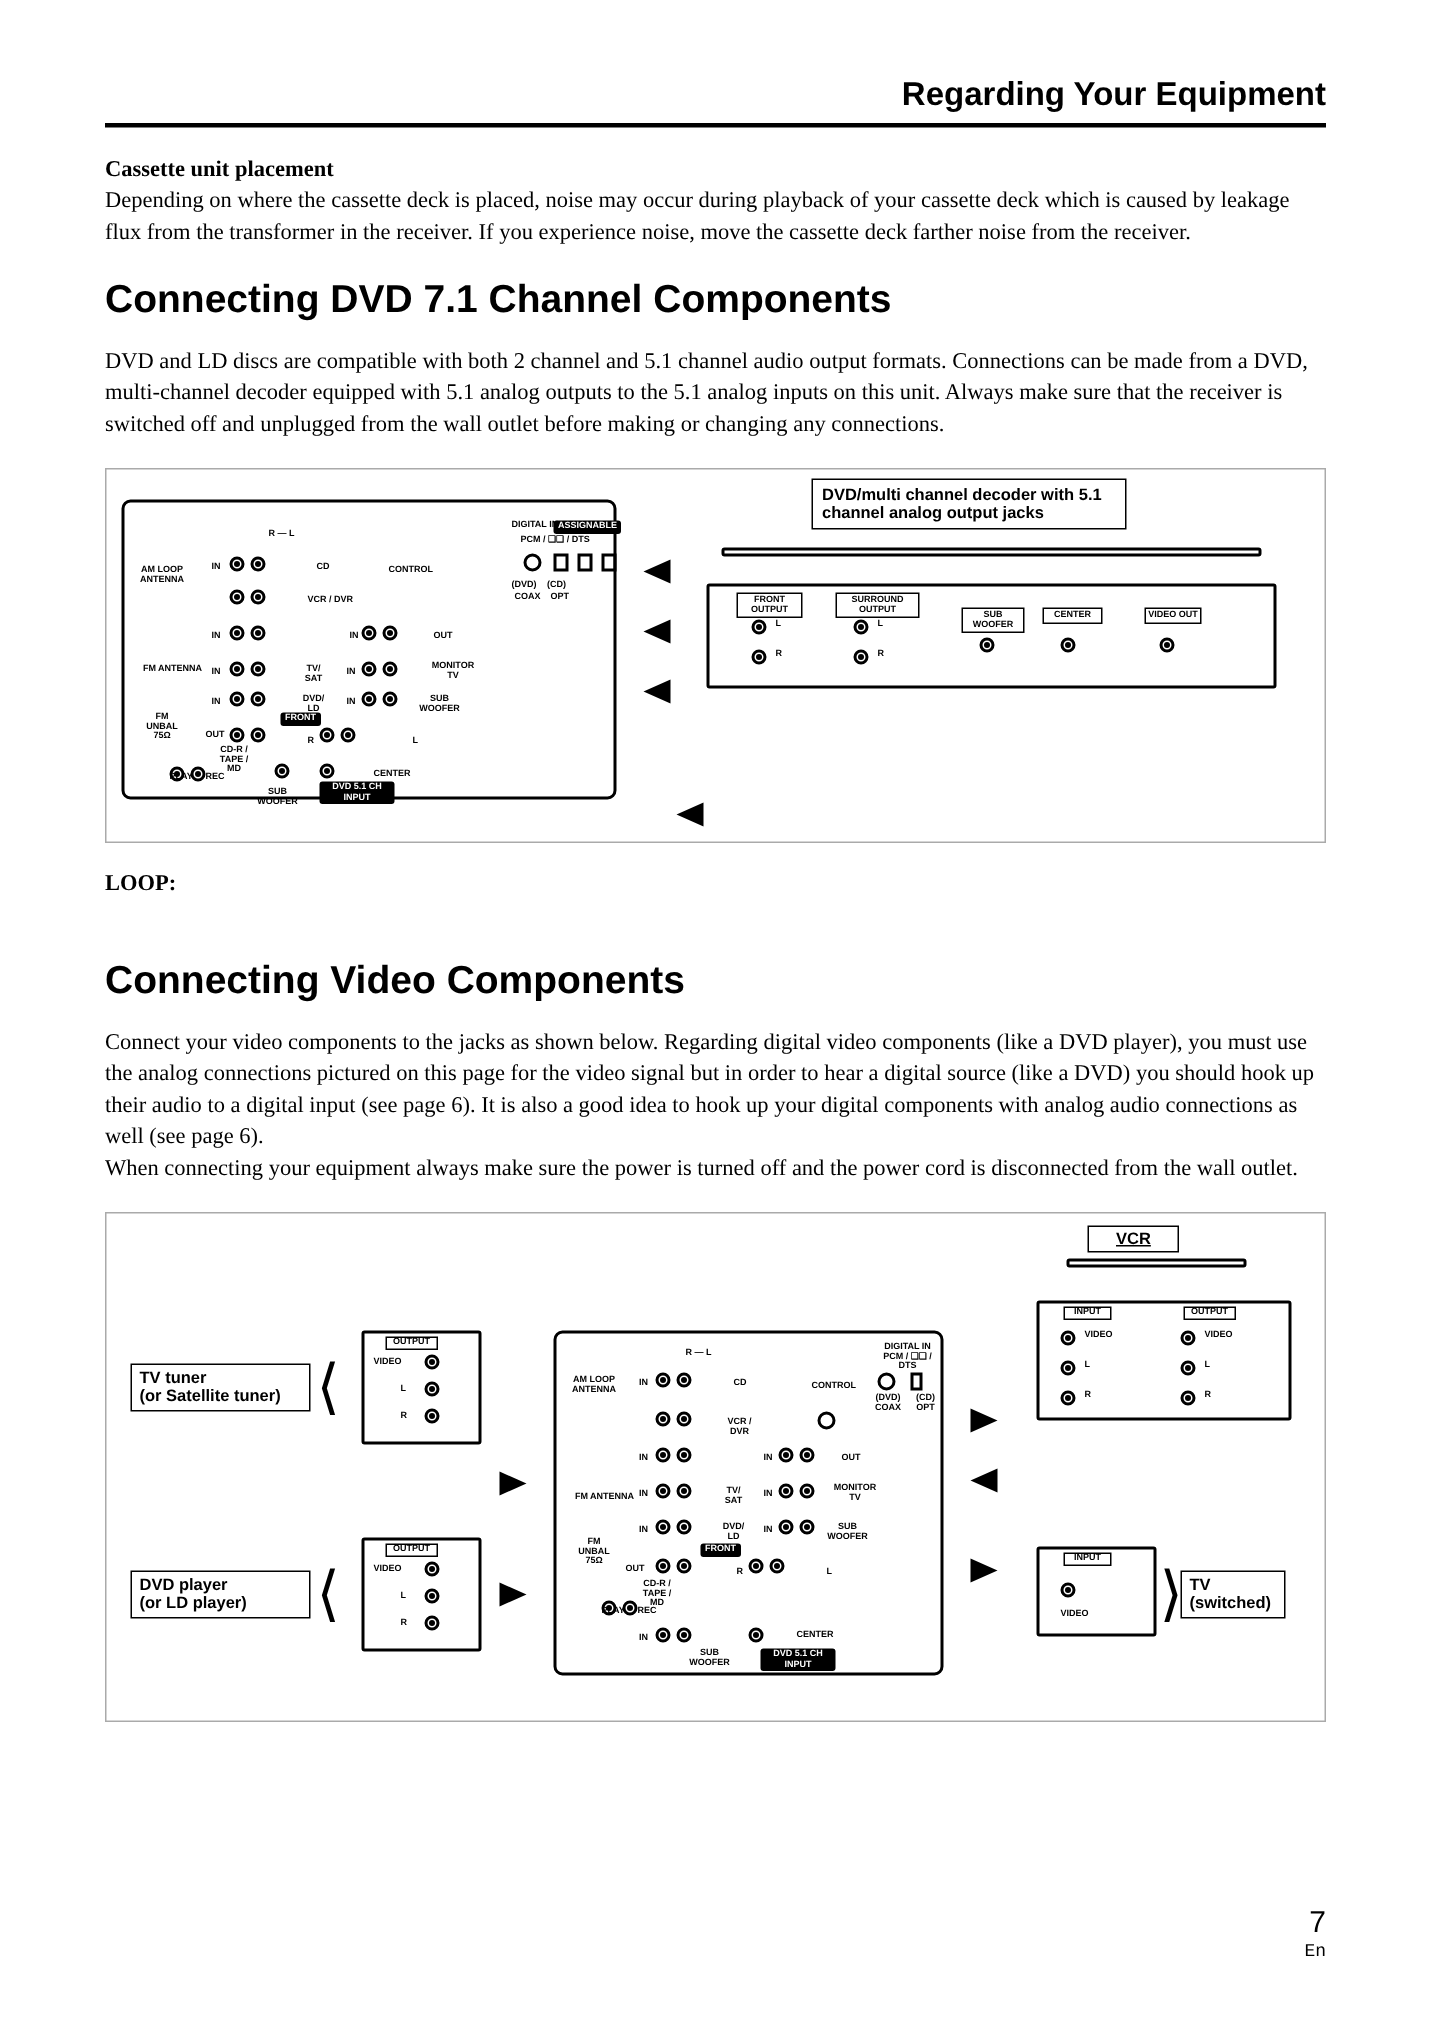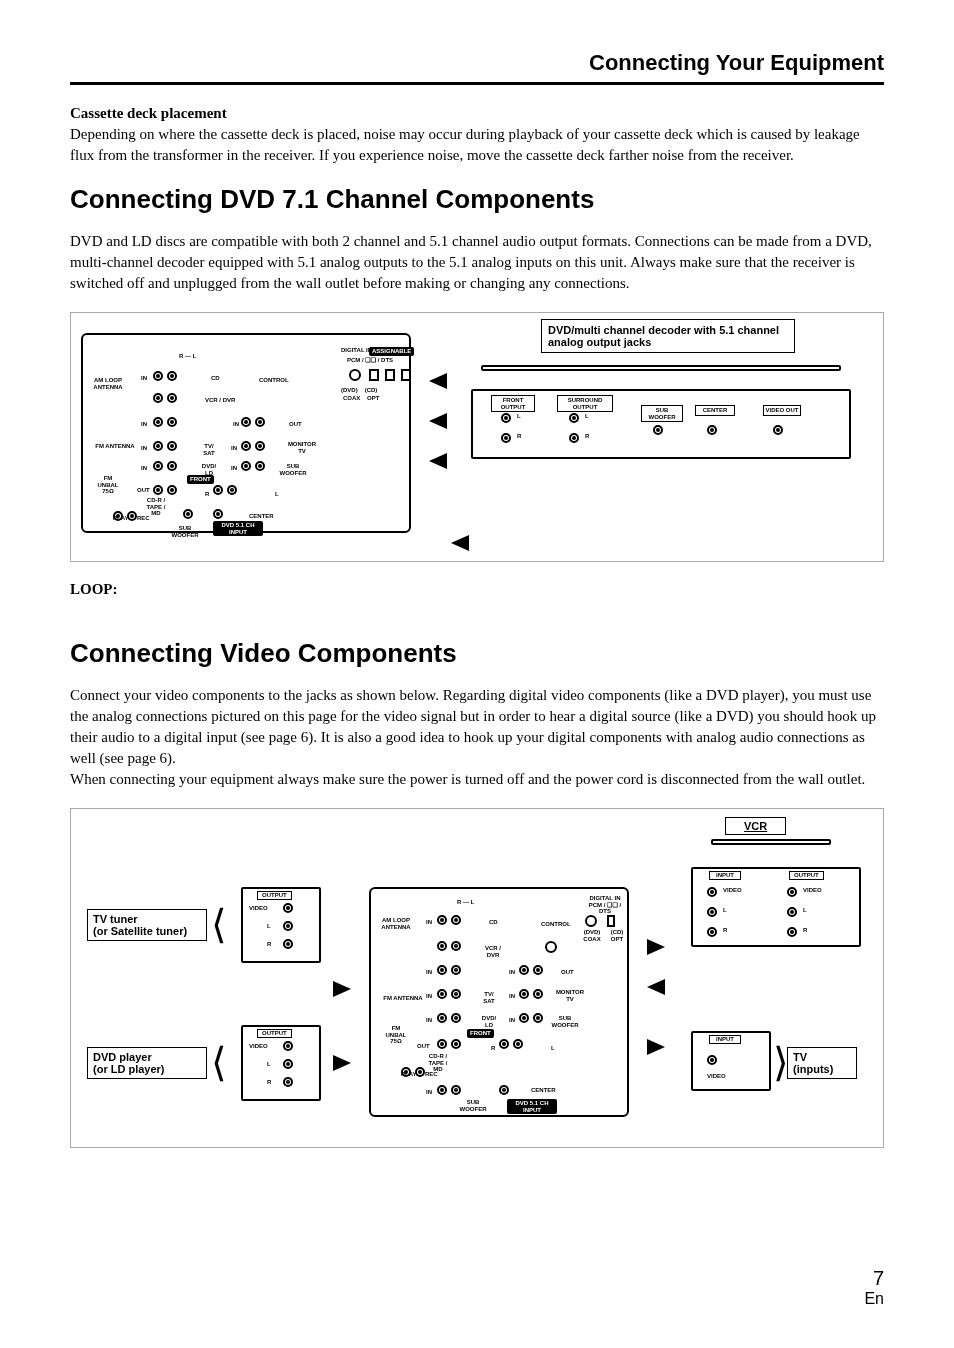--- a/index.html
+++ b/index.html
@@ -111,39 +111,39 @@
     position: absolute;
     left: 0;
   }
   .page-footer {
     position: absolute;
     bottom: 40px;
     right: 70px;
     text-align: right;
   }
   .page-num { font-family: Arial, sans-serif; font-size: 20px; }
-  .page-lang { font-family: Liberation Sans, sans-serif; font-size: 16px; }
+  .page-lang { font-family: Liberation Mono, monospace; font-size: 12px; }
   .brace { position:absolute; font-size: 40px; font-family: Georgia, serif; }
 </style>
 </head>
 <body>
 
 <div class="chapter-header">
-  <span class="chapter-title">Connecting Your Equipment</span>
+  <span class="chapter-title">Regarding Your Equipment</span>
 </div>
 
-<div class="sub-heading">Cassette deck placement</div>
+<div class="sub-heading">Cassette unit placement</div>
 <div class="body-text">Depending on where the cassette deck is placed, noise may occur during playback of your cassette deck which is caused by leakage flux from the transformer in the receiver. If you experience noise, move the cassette deck farther noise from the receiver.</div>
 
 <div class="section-heading">Connecting DVD 7.1 Channel Components</div>
 <div class="body-text">DVD and LD discs are compatible with both 2 channel and 5.1 channel audio output formats. Connections can be made from a DVD, multi-channel decoder equipped with 5.1 analog outputs to the 5.1 analog inputs on this unit. Always make sure that the receiver is switched off and unplugged from the wall outlet before making or changing any connections.</div>
 
 <div class="diagram-box">
 
-  <div class="d-label" style="left:470px; top:6px; width:254px; border:1px solid #000; padding:4px 6px; text-align:left; font-size:11px;">DVD/multi channel decoder with 5.1 channel analog output jacks</div>
+  <div class="d-label" style="left:470px; top:6px; width:210px; border:1px solid #000; padding:4px 6px; text-align:left; font-size:11px;">DVD/multi channel decoder with 5.1 channel analog output jacks</div>
 
   <div class="device-box" style="left:410px; top:52px; width:360px; height:6px;"></div>
   <div class="device-box" style="left:400px; top:76px; width:380px; height:70px;">
     <div class="d-label tiny" style="left:18px; top:4px; width:44px; border:1px solid #000; padding:1px;">FRONT OUTPUT</div>
     <div class="d-label tiny" style="left:84px; top:4px; width:56px; border:1px solid #000; padding:1px;">SURROUND OUTPUT</div>
     <div class="d-label tiny" style="left:168px; top:14px; width:42px; border:1px solid #000; padding:1px;">SUB WOOFER</div>
     <div class="d-label tiny" style="left:222px; top:14px; width:40px; border:1px solid #000; padding:1px;">CENTER</div>
     <div class="d-label tiny" style="left:290px; top:14px; width:38px; border:1px solid #000; padding:1px;">VIDEO OUT</div>
     <div style="position:absolute; left:28px; top:22px;" class="jack">
         <div class="dot"></div>
@@ -392,21 +392,21 @@
     <div style="position:absolute; left:40px; top:32px;" class="jack">
         <div class="dot"></div>
       </div>
     <div class="d-label tiny" style="left:24px; top:52px;">R</div>
     <div style="position:absolute; left:40px; top:50px;" class="jack">
         <div class="dot"></div>
       </div>
   </div>
 
   <div class="d-label" style="left:716px; top:238px; width:70px; font-size:11px; text-align:left; border:1px solid #000; padding:3px 5px; white-space:pre-line;">TV
-(inputs)</div>
+(switched)</div>
   <div class="brace" style="left:702px; top:230px;">⟩</div>
   <div class="device-box" style="left:620px; top:222px; width:80px; height:60px;">
     <div class="d-label tiny" style="left:16px; top:2px; border:1px solid #000; padding:0 6px;">INPUT</div>
     <div style="position:absolute; left:14px; top:22px;" class="jack">
         <div class="dot"></div>
       </div>
     <div class="d-label tiny" style="left:14px; top:40px;">VIDEO</div>
   </div>
 
   <div class="arrow-right" style="left:262px; top:172px;"></div>

